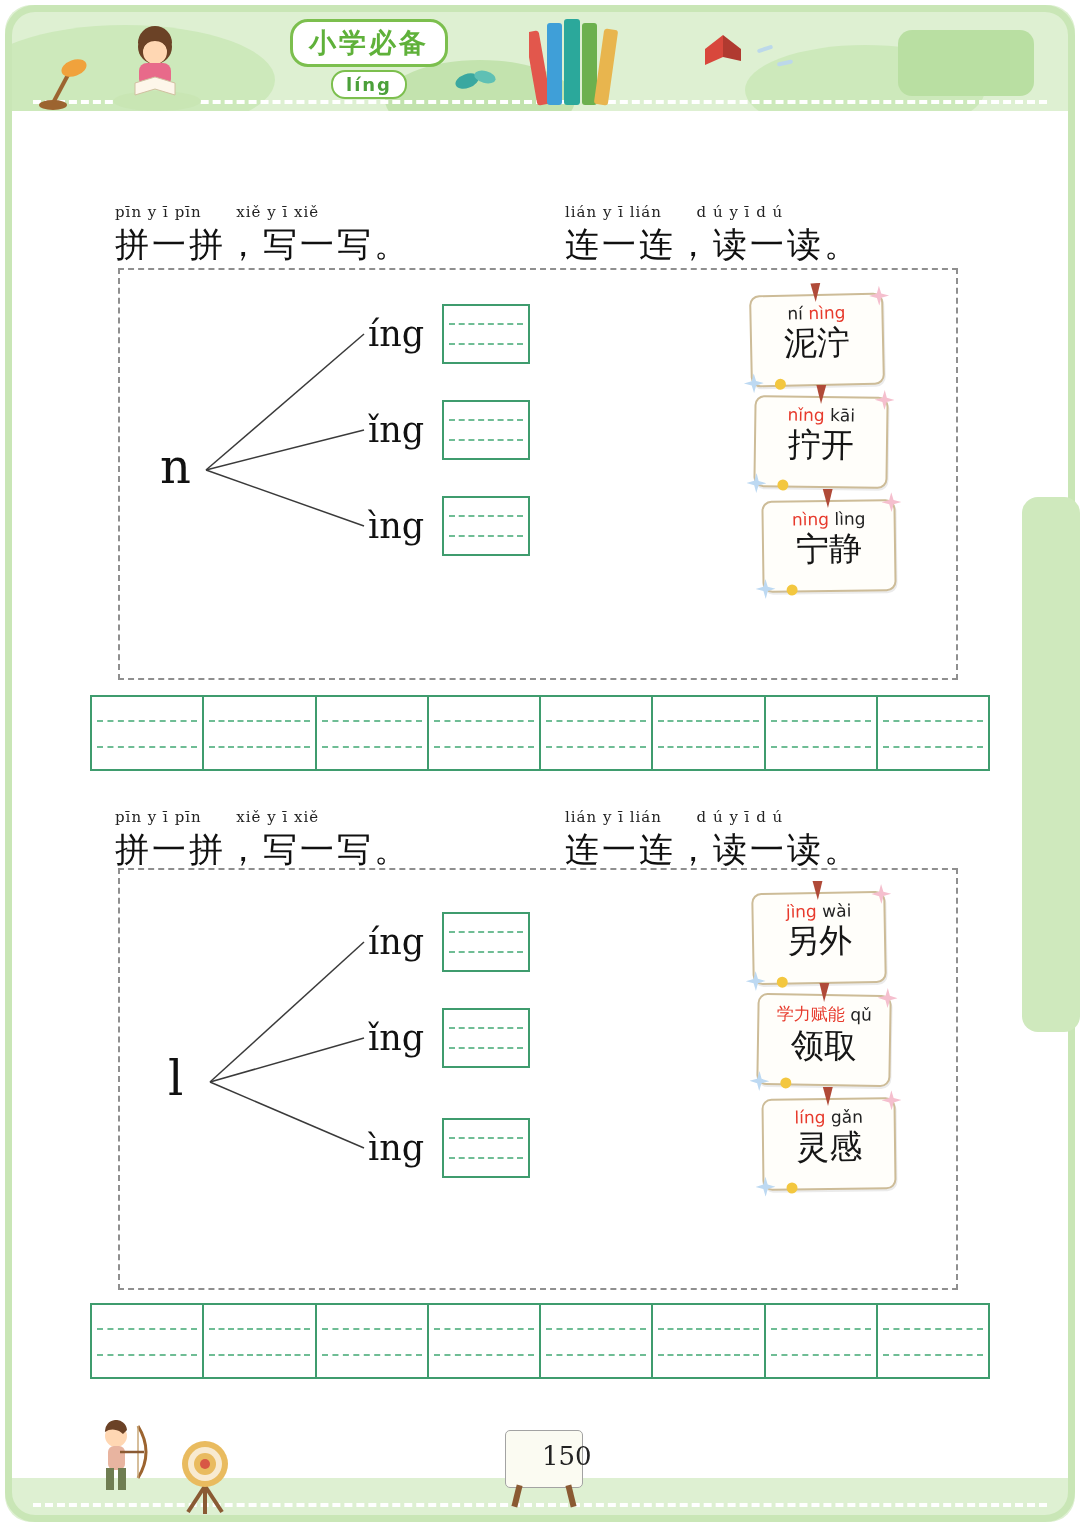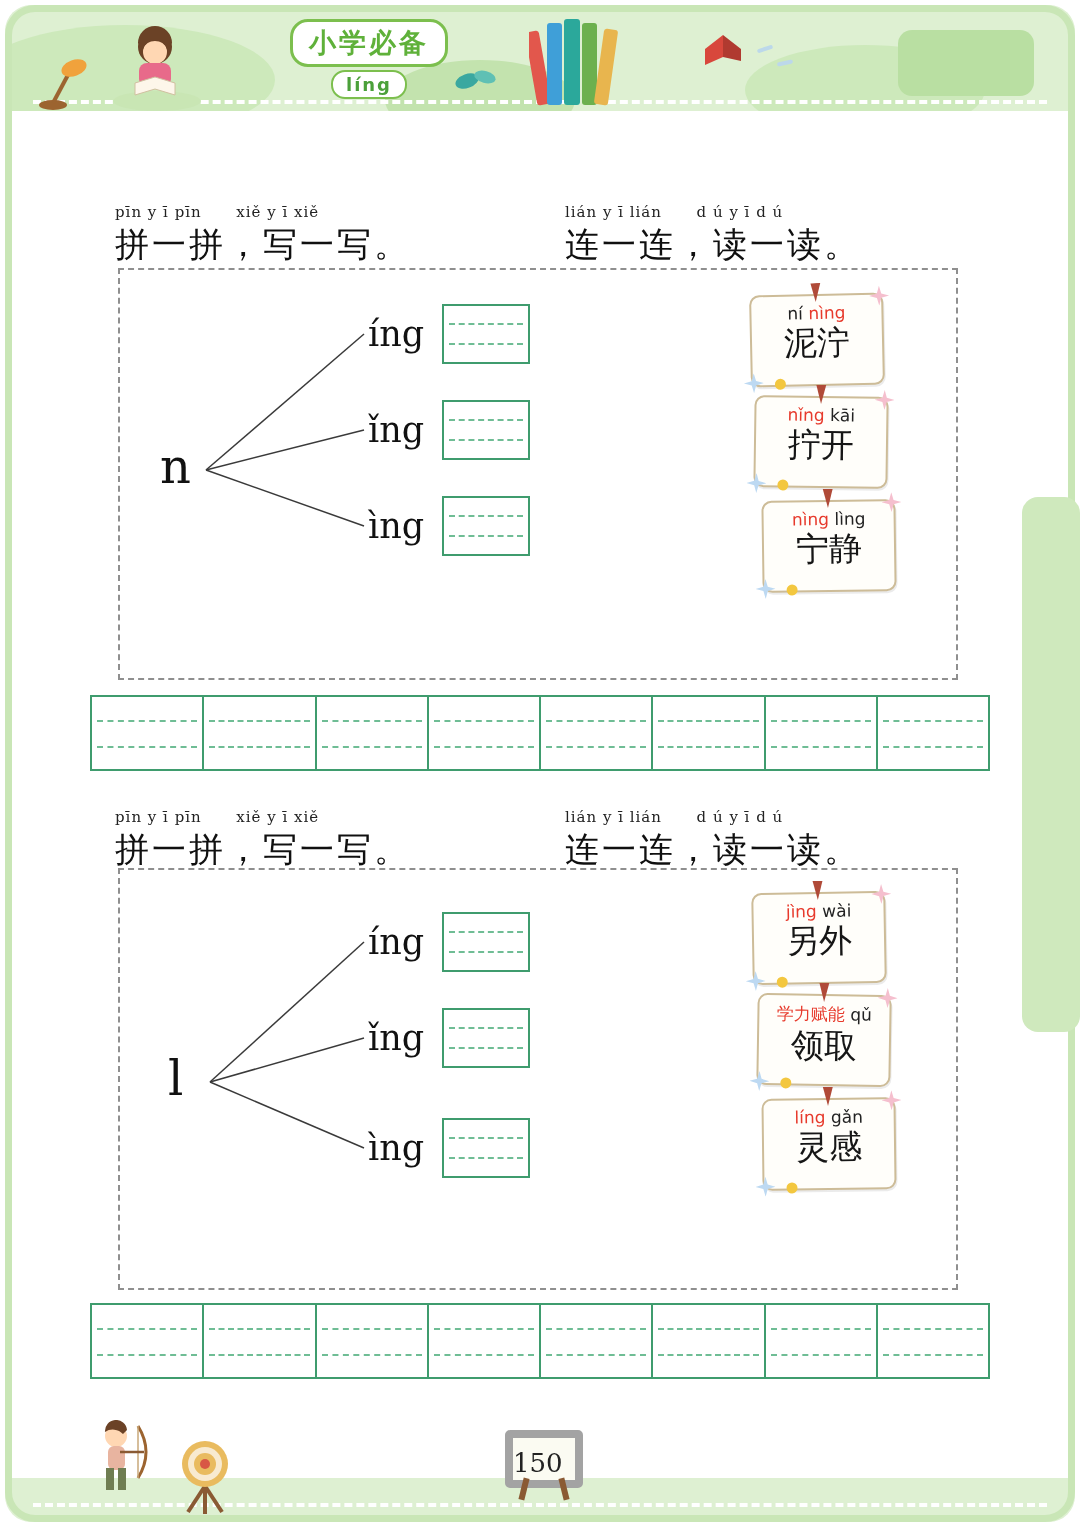--- a/index.html
+++ b/index.html
@@ -66,21 +66,21 @@
   
   .practice { position:absolute; left:90px; width:900px; height:76px; border:2px solid #3f9c6e;
               display:flex; background:#fff; z-index:3; }
   .practice .cell { flex:1; border-right:2px solid #3f9c6e; position:relative; }
   .practice .cell:last-child { border-right:none; }
   .practice .dashline { position:absolute; left:5px; right:5px; border-top:2px dashed #6fbd95; }
   .practice .dl-a { top:23px; } .practice .dl-b { top:49px; }
 
   
   .page-board { position:absolute; left:505px; top:1430px; width:78px; height:58px; background:#fbfbf2;
-                border:8px solid #a3a3a3; border-radius:5px; z-index:4; text-align:left; }
+                border:1px solid #a3a3a3; border-radius:5px; z-index:4; text-align:left;padding-left:36px; }
   .page-board .page-num { font-size:26px; color:#222; line-height:50px; }
   .board-leg { position:absolute; width:6px; height:22px; background:#8a5a33; bottom:-20px; }
   .leg-l { left:8px; transform:rotate(14deg); }
   .leg-r { right:8px; transform:rotate(-14deg); }
 </style>
 </head>
 <body>
 
 <div class="page">
 

